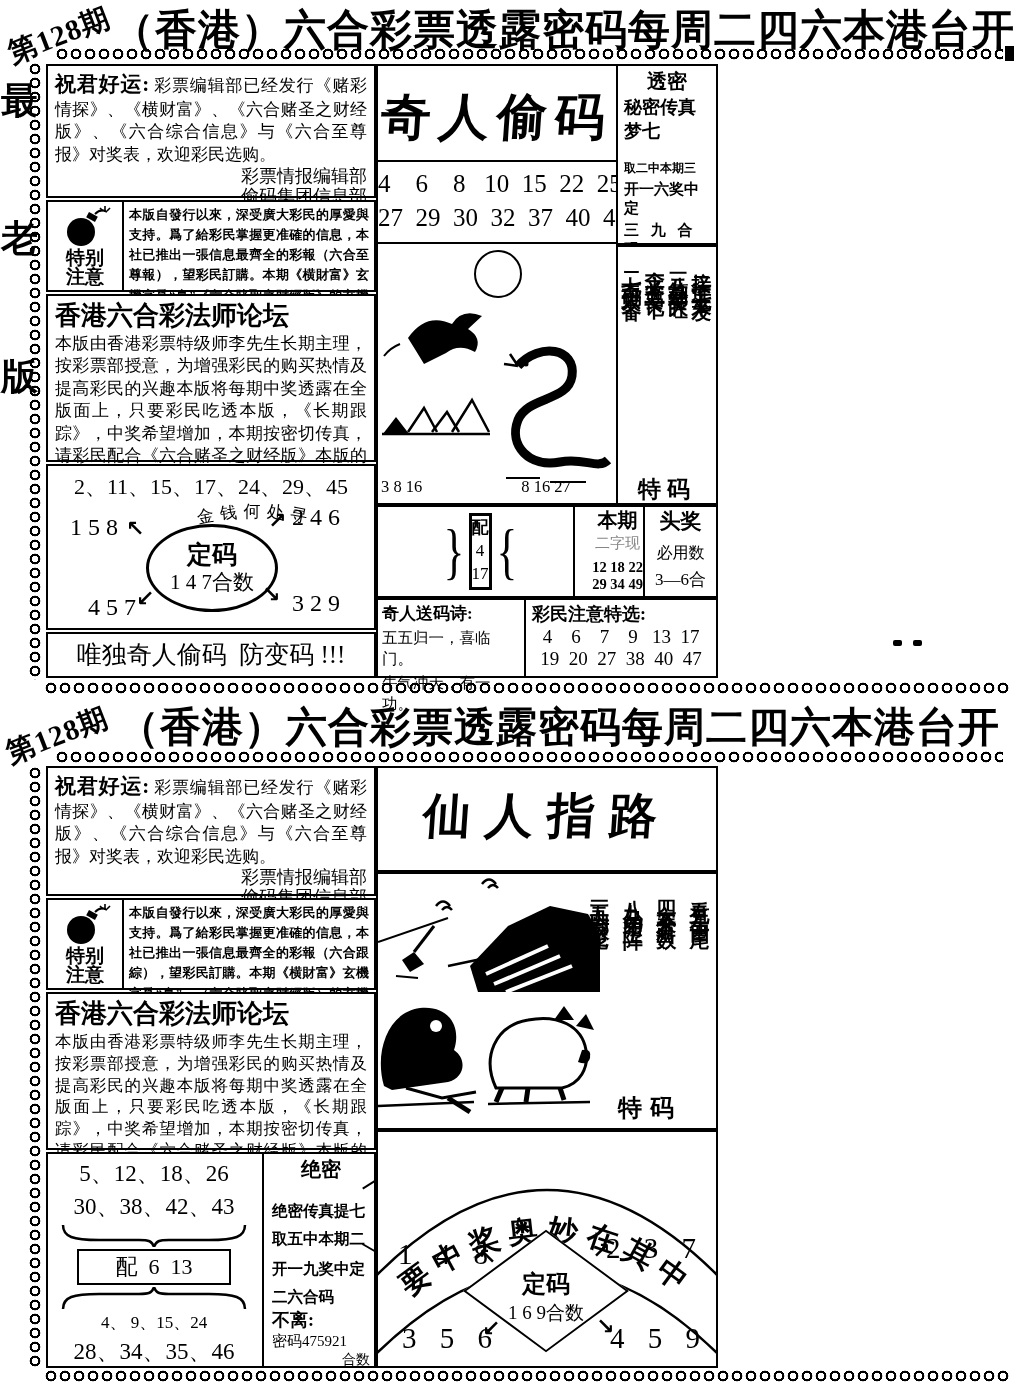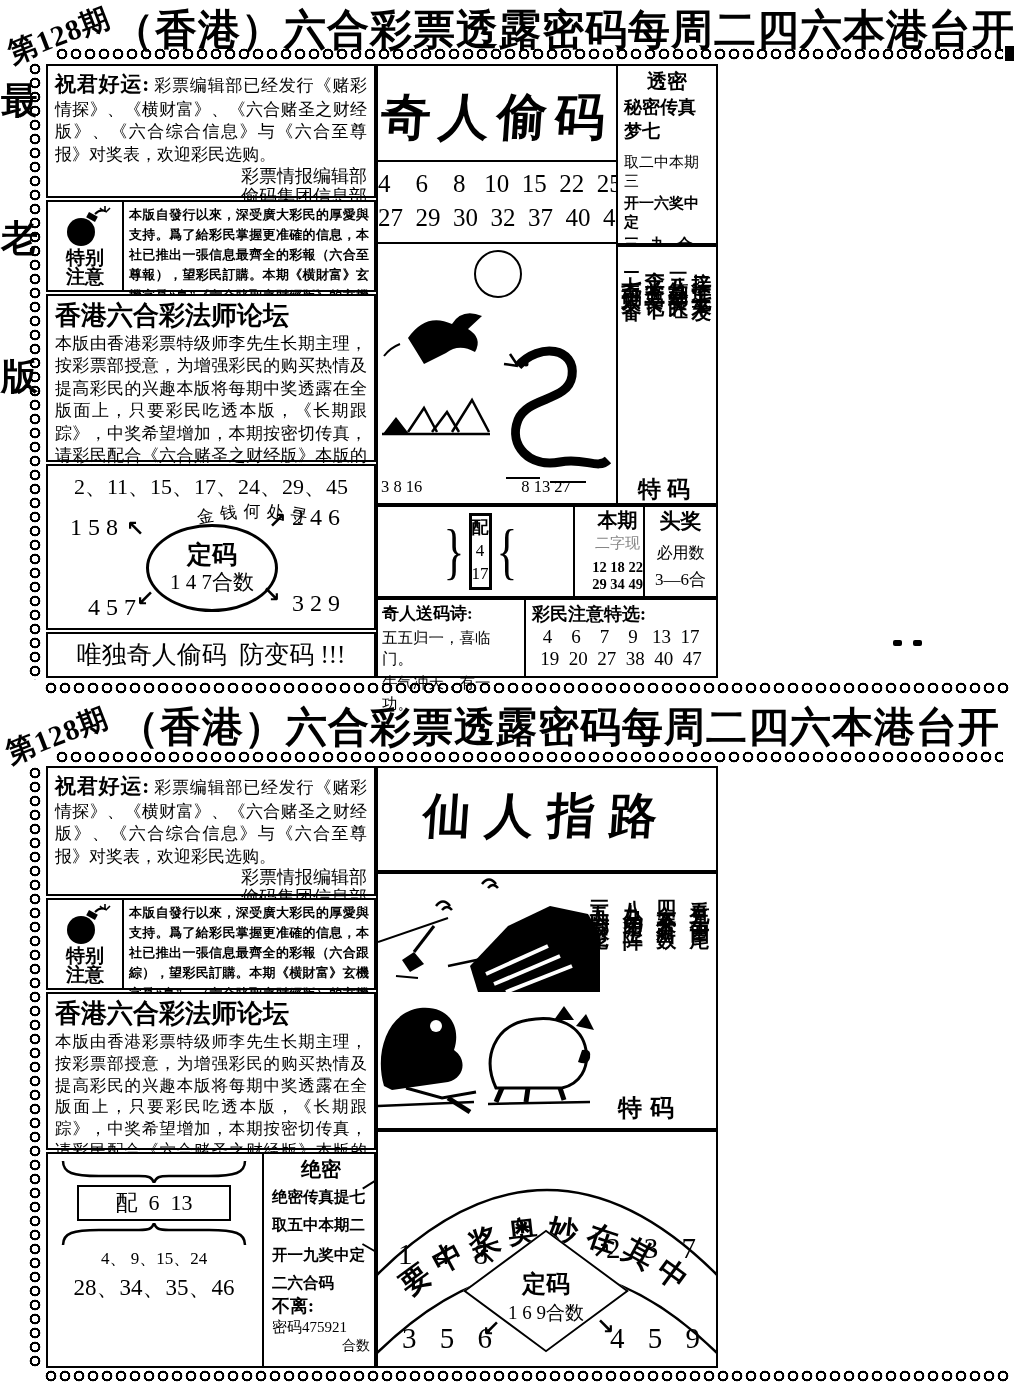--- a/index.html
+++ b/index.html
@@ -133,21 +133,21 @@
       <g stroke-width="2">
           <line x1="126" y1="232" x2="160" y2="232"></line>
           <line x1="170" y1="236" x2="206" y2="236"></line>
         </g>
     </g>
   </svg>
 
   <div class="box" style="left:616px;top:64px;width:102px;height:181px;padding:2px 6px;box-sizing:border-box">
     <div class="ctr b" style="font-size:20px">透密</div>
     <div style="font-size:18px;font-weight:bold">秘密传真梦七</div>
-    <div style="font-size:15px;font-weight:normal;margin-top:10px">取二中本期三</div>
+    <div style="font-size:12px;font-weight:bold;margin-top:17px">取二中本期三</div>
     <div style="font-size:15px;font-weight:bold;margin-top:3px">开一六奖中定</div>
     <div style="font-size:15px;font-weight:bold;margin-top:3px;letter-spacing:4px">三 九 合 码</div>
     <div class="b" style="font-size:19px">不离:</div>
     <div style="font-size:15px">密码258634</div>
     <div style="font-size:14px;text-align:right">合数</div>
   </div>
 
   <div class="box" style="left:616px;top:245px;width:102px;height:260px"></div>
   <div class="abs" style="left:618px;top:256px;width:98px;display:flex;flex-direction:row-reverse;justify-content:space-between;padding:0 4px;box-sizing:border-box">
     <span class="vcol">接二连三七来发，</span>
@@ -163,21 +163,21 @@
       <div>18 21 35</div>
     </div>
     <span style="font-size:62px;transform:scaleX(.7)">}</span>
     <div style="border:3px solid #000;width:34px;text-align:center;font-size:17px;line-height:1.35;padding:1px 0">
       <div class="b">配</div>
       <div>4</div>
       <div>17</div>
     </div>
     <span style="font-size:62px;transform:scaleX(.7)">{</span>
     <div class="pre" style="font-size:16.5px;line-height:2.6">
-      <div>8 13 27</div>
+      <div>8 16 27</div>
       <div>19 30 46</div>
     </div>
   </div>
   <div class="box ctr" style="left:573px;top:505px;width:89px;height:93px">
     <div class="b" style="font-size:20px">本期</div>
     <div style="font-size:15px;color:#868686">二字现</div>
     <div class="b pre" style="font-size:14.5px;margin-top:6px">12 18 22</div>
     <div class="b pre" style="font-size:14.5px">29 34 49</div>
   </div>
   <div class="box ctr" style="left:643px;top:505px;width:75px;height:93px">
@@ -240,35 +240,37 @@
   </div>
 
   <div class="box" style="left:46px;top:992px;width:330px;height:158px;padding:2px 7px">
     <div class="sans b" style="font-size:26px">香港六合彩法师论坛</div>
     <div class="body-txt" style="font-size:16.5px">本版由香港彩票特级师李先生长期主理，按彩票部授意，为增强彩民的购买热情及提高彩民的兴趣本版将每期中奖透露在全版面上，只要彩民吃透本版，《长期跟踪》，中奖希望增加，本期按密切传真，请彩民配合《六合赌圣之财经版》本版的信息！</div>
   </div>
 
   <div class="box" style="left:46px;top:1152px;width:330px;height:216px"></div>
   <div class="abs" style="left:262px;top:1152px;width:2px;height:216px;background:#000"></div>
   <div class="abs ctr" style="left:48px;top:1158px;width:212px">
+    <div class="pre" style="font-size:23px">5、12、18、26</div>
+    <div class="pre" style="font-size:23px;margin-top:2px">30、38、42、43</div>
     <svg width="190" height="24" viewBox="0 0 190 24" style="margin:1px auto 0">
       <path d="M4,2 C4,14 14,17 40,17 L80,17 C90,17 93,18 95,24 C97,18 100,17 110,17 L150,17 C176,17 186,14 186,2" stroke="#000" stroke-width="2.5" fill="none"></path>
     </svg>
     <div style="border:2.5px solid #000;width:150px;margin:2px auto;font-size:22px;padding:1px 0">
       <span class="pre">配  6  13</span>
     </div>
     <svg width="190" height="24" viewBox="0 0 190 24" style="margin:1px auto 0">
       <path d="M4,22 C4,10 14,7 40,7 L80,7 C90,7 93,6 95,0 C97,6 100,7 110,7 L150,7 C176,7 186,10 186,22" stroke="#000" stroke-width="2.5" fill="none"></path>
     </svg>
     <div class="pre" style="font-size:17px">4、 9、15、24</div>
     <div class="pre" style="font-size:23px;margin-top:2px">28、34、35、46</div>
   </div>
   <div class="abs" style="left:268px;top:1156px;width:106px;padding:0 4px;box-sizing:border-box">
     <div class="ctr b" style="font-size:20px">绝密</div>
-    <div class="b" style="font-size:15.5px;margin-top:4px">绝密传真提七</div>
+    <div class="b" style="font-size:15.5px;margin-top:18px">绝密传真提七</div>
     <div class="b" style="font-size:15.5px;margin-top:7px">取五中本期二</div>
     <div class="b" style="font-size:15.5px;margin-top:9px">开一九奖中定</div>
     <div class="b" style="font-size:15.5px;margin-top:7px">二六合码</div>
     <div class="b" style="font-size:18px">不离:</div>
     <div style="font-size:15px">密码475921</div>
     <div style="font-size:14px;text-align:right">合数</div>
   </div>
   <div class="abs" style="left:360px;top:1178px;width:36px;height:2px;background:#000;transform:rotate(-32deg)"></div>
   <div class="abs" style="left:360px;top:1252px;width:36px;height:2px;background:#000;transform:rotate(30deg)"></div>
 

